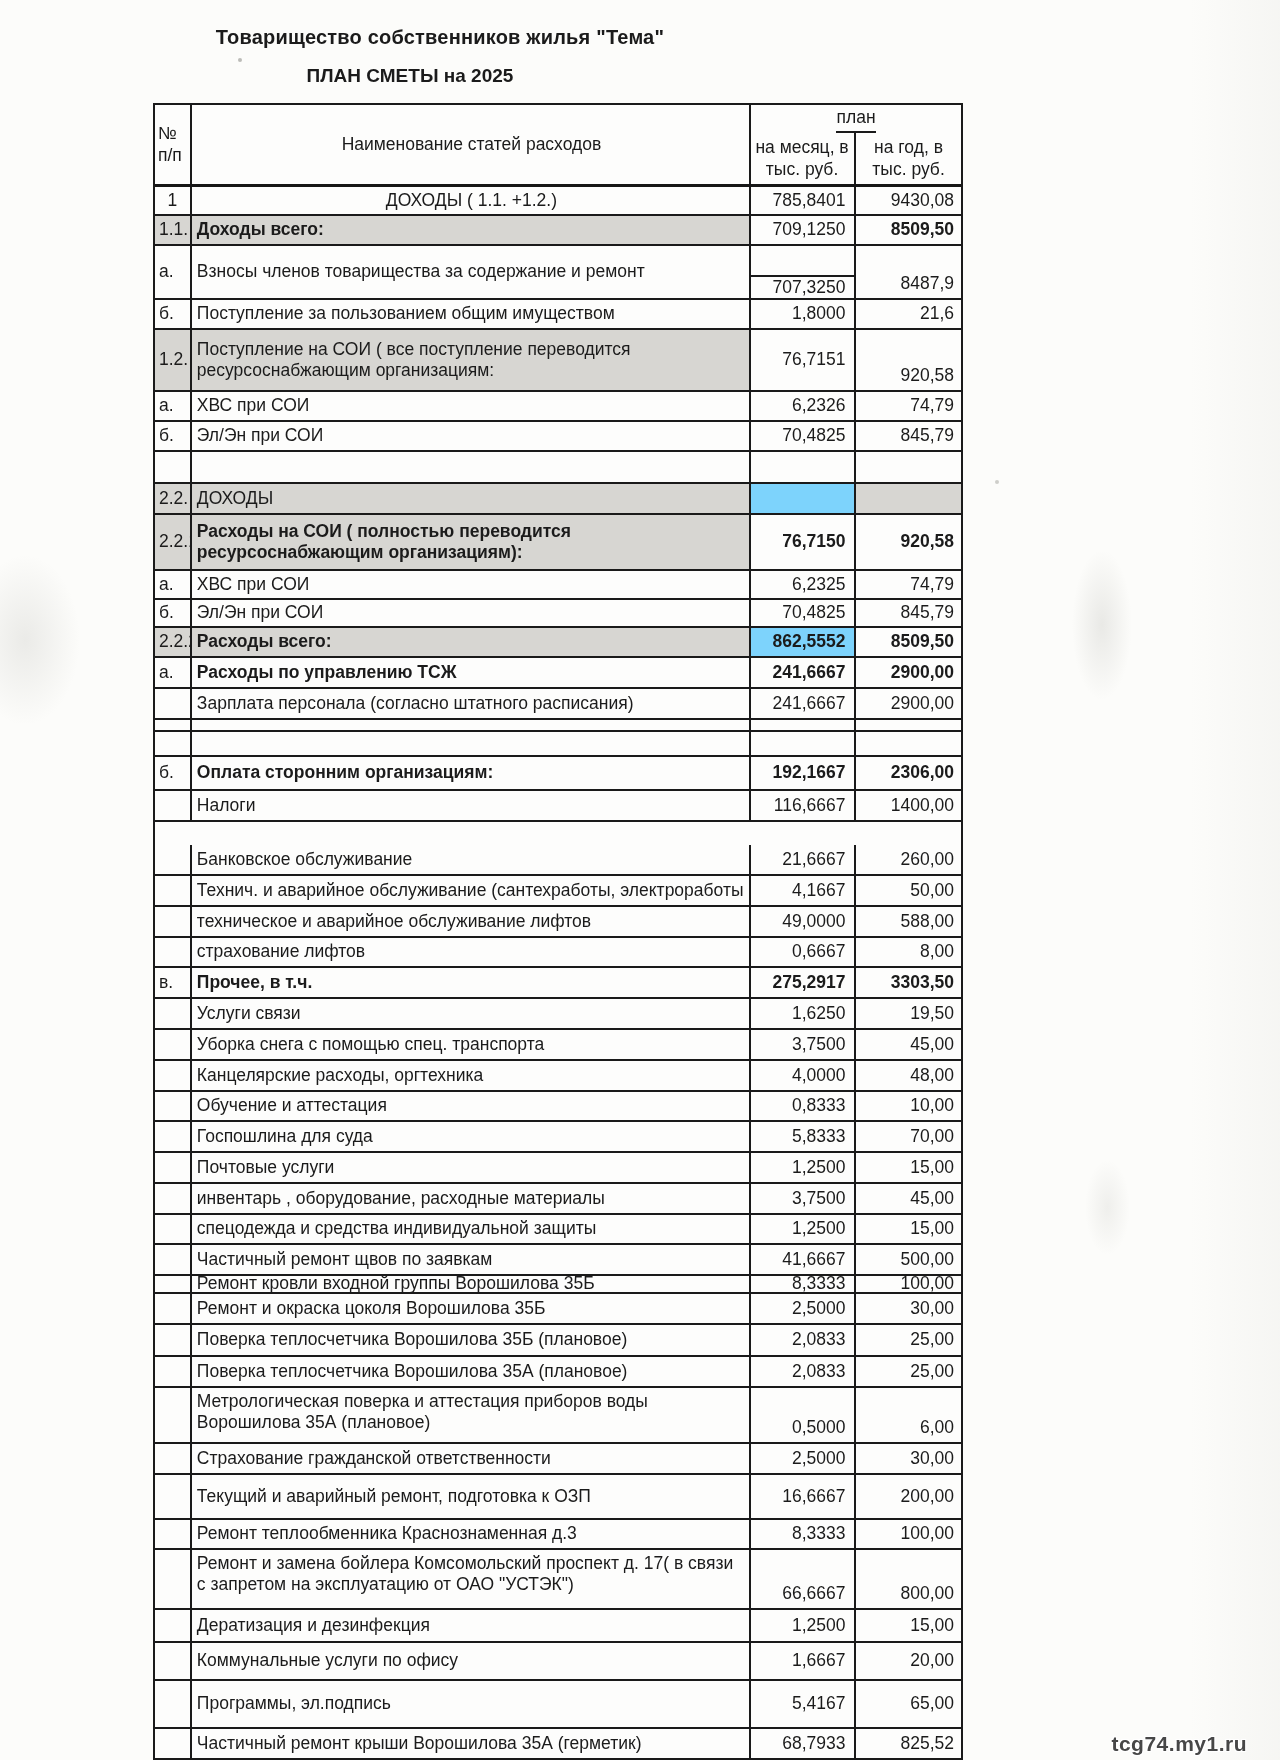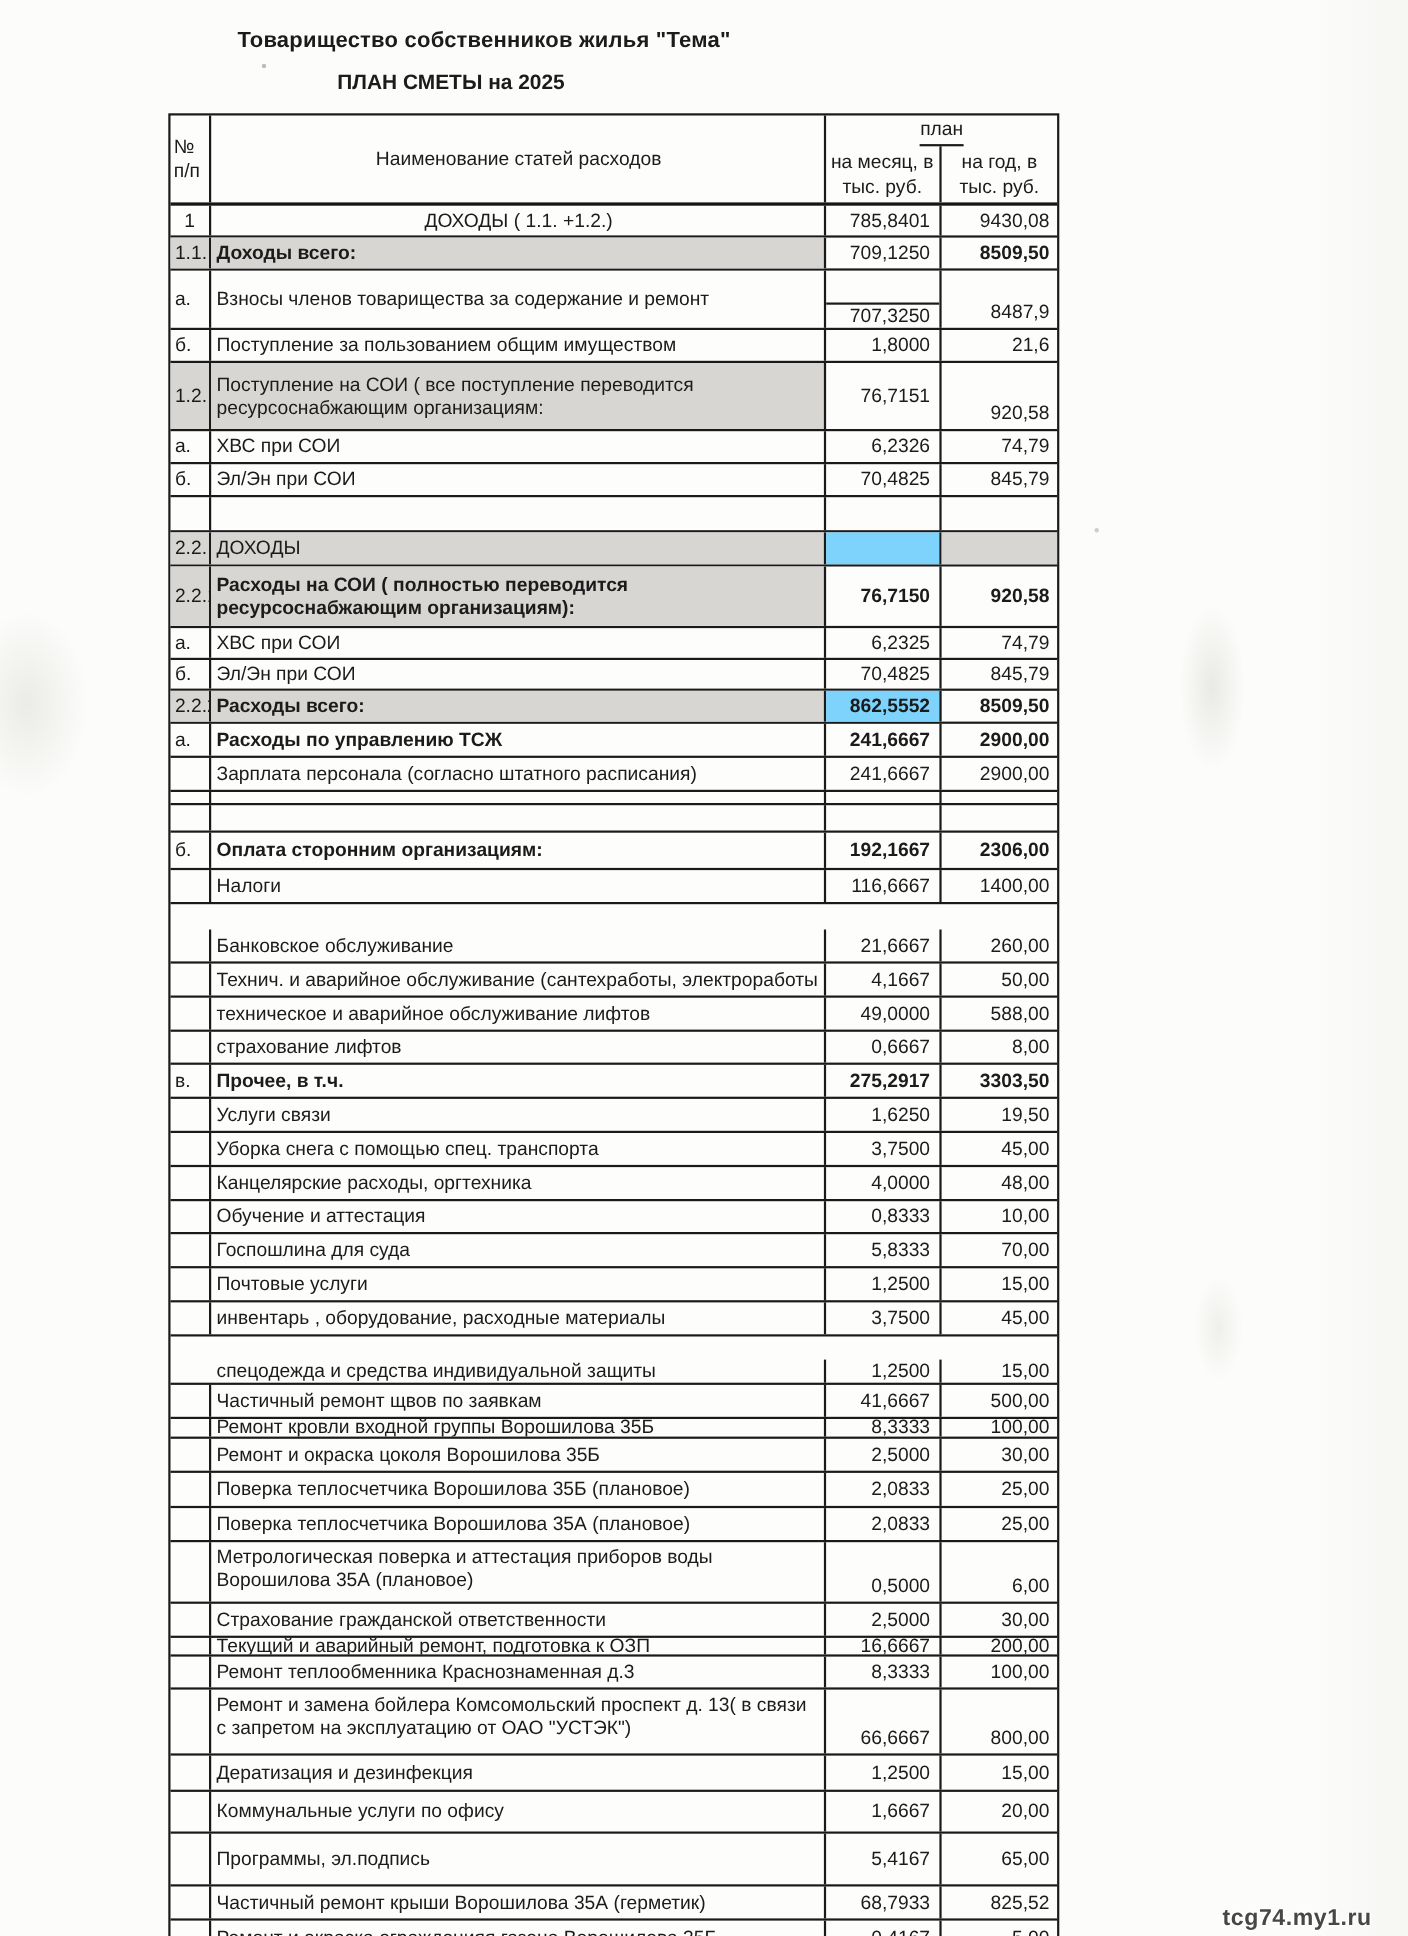--- a/index.html
+++ b/index.html
@@ -282,21 +282,21 @@
         <div class="cell c-name">Почтовые услуги</div>
         <div class="cell c-month">1,2500</div>
         <div class="cell c-year">15,00</div>
       </div>
       <div class="row" style="height: 31px;">
         <div class="cell c-num"></div>
         <div class="cell c-name">инвентарь , оборудование, расходные материалы</div>
         <div class="cell c-month">3,7500</div>
         <div class="cell c-year">45,00</div>
       </div>
-      <div class="row" style="height: 44px; align-items: flex-end;">
+      <div class="row" style="height: 30px;">
         <div class="cell c-num"></div>
         <div class="cell c-name">спецодежда и средства индивидуальной защиты</div>
         <div class="cell c-month">1,2500</div>
         <div class="cell c-year">15,00</div>
       </div>
       <div class="row" style="height: 31px;">
         <div class="cell c-num"></div>
         <div class="cell c-name">Частичный ремонт щвов по заявкам</div>
         <div class="cell c-month">41,6667</div>
         <div class="cell c-year">500,00</div>
@@ -330,35 +330,35 @@
         <div class="cell c-name">Метрологическая поверка и аттестация приборов воды Ворошилова 35А (плановое)</div>
         <div class="cell c-month">0,5000</div>
         <div class="cell c-year">6,00</div>
       </div>
       <div class="row" style="height: 31px;">
         <div class="cell c-num"></div>
         <div class="cell c-name">Страхование гражданской ответственности</div>
         <div class="cell c-month">2,5000</div>
         <div class="cell c-year">30,00</div>
       </div>
-      <div class="row" style="height: 17px; justify-content: flex-end;">
+      <div class="row" style="height: 45px; justify-content: flex-end;">
         <div class="cell c-num"></div>
         <div class="cell c-name">Текущий и аварийный ремонт, подготовка к ОЗП</div>
         <div class="cell c-month">16,6667</div>
         <div class="cell c-year">200,00</div>
       </div>
       <div class="row" style="height: 30px;">
         <div class="cell c-num"></div>
         <div class="cell c-name">Ремонт теплообменника Краснознаменная д.3</div>
         <div class="cell c-month">8,3333</div>
         <div class="cell c-year">100,00</div>
       </div>
       <div class="row vb" style="height: 60px;">
         <div class="cell c-num"></div>
-        <div class="cell c-name">Ремонт и замена бойлера Комсомольский проспект д. 13( в связи с запретом на эксплуатацию от ОАО "УСТЭК")</div>
+        <div class="cell c-name">Ремонт и замена бойлера Комсомольский проспект д. 17( в связи с запретом на эксплуатацию от ОАО "УСТЭК")</div>
         <div class="cell c-month">66,6667</div>
         <div class="cell c-year">800,00</div>
       </div>
       <div class="row" style="height: 33px;">
         <div class="cell c-num"></div>
         <div class="cell c-name">Дератизация и дезинфекция</div>
         <div class="cell c-month">1,2500</div>
         <div class="cell c-year">15,00</div>
       </div>
       <div class="row" style="height: 38px;">

